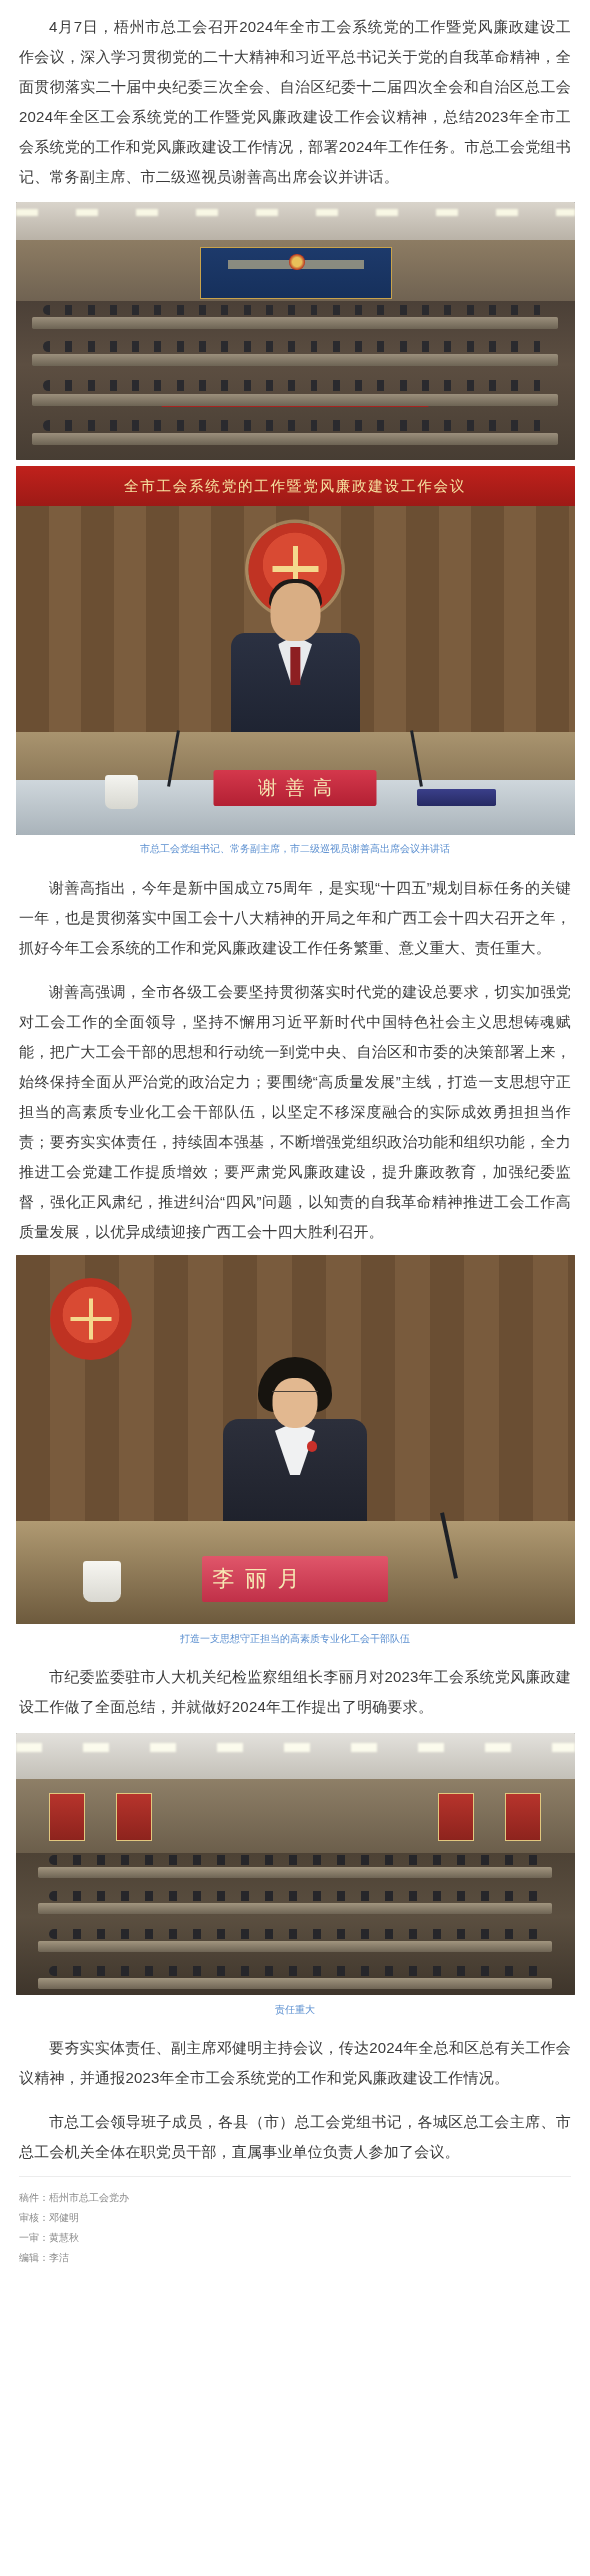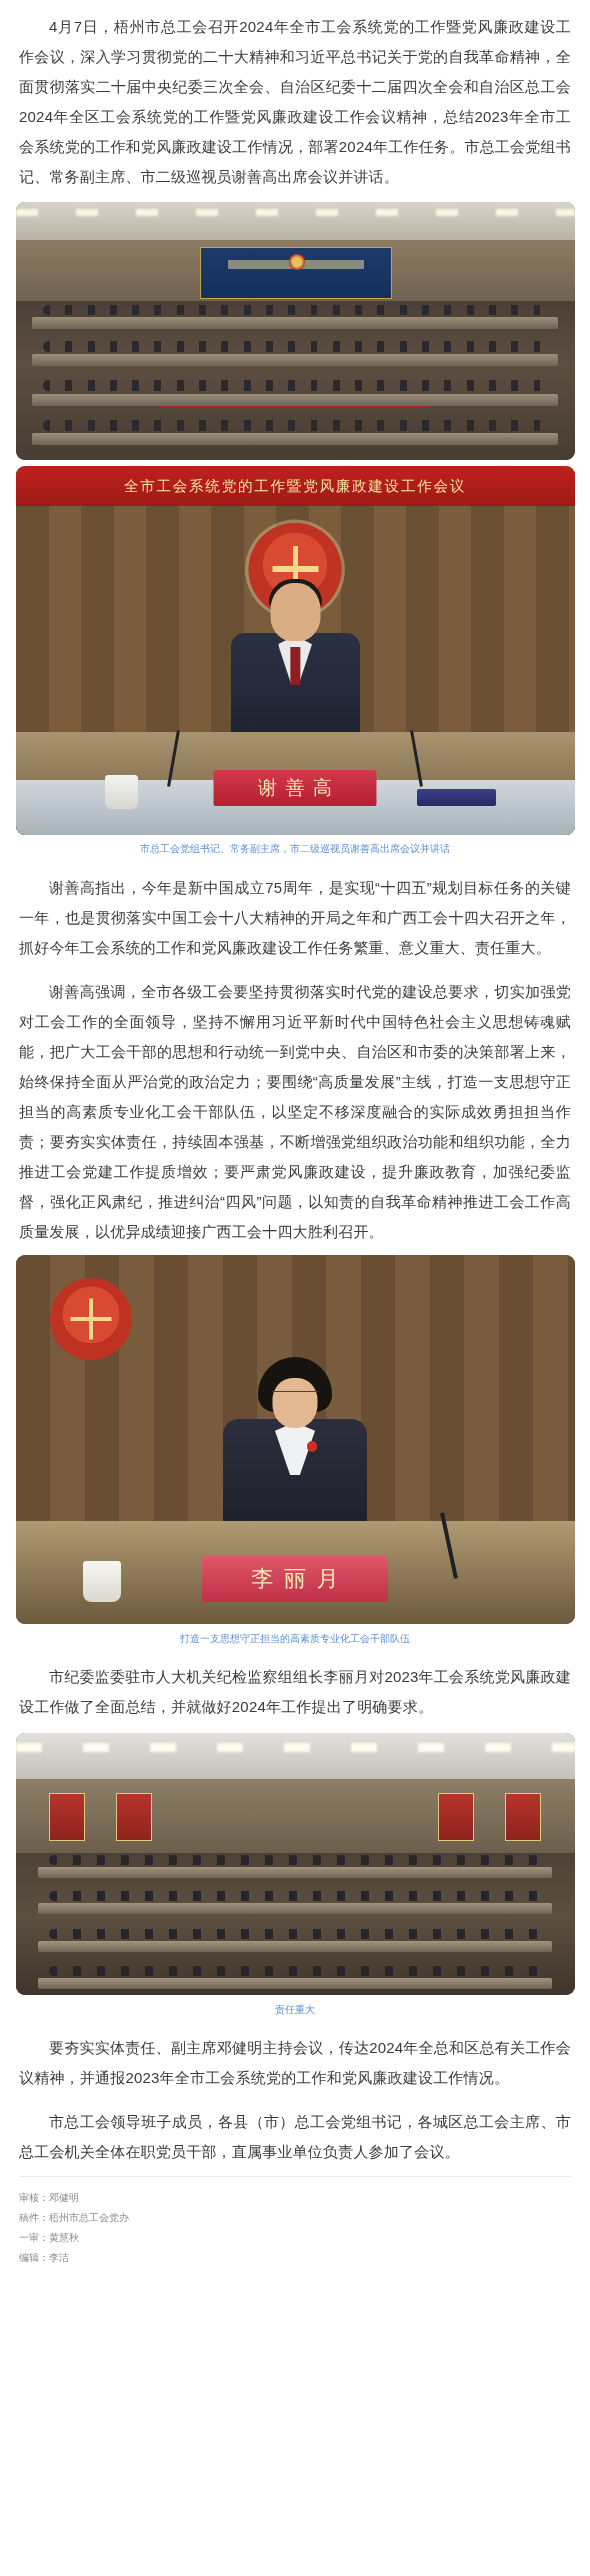--- a/index.html
+++ b/index.html
@@ -31,21 +31,21 @@
   .para.tight {
     padding-top: 8.6px;
     padding-bottom: 3.4px;
   }
   .figure {
     padding: 5.2px 15.5px 0 15.5px;
   }
   .photo {
     width: 100%;
     display: block;
-    border-radius: 9px;
+    border-radius: 1px;
     position: relative;
     overflow: hidden;
   }
   .caption {
     text-align: center;
     font-size: 10px;
     color: #5b8fd0;
     padding: 6.9px 0 3.4px 0;
     line-height: 1.6;
   }
@@ -266,21 +266,20 @@
   }
   .ph3 .nameplate {
     position: absolute; left: 50%; transform: translateX(-50%); bottom: 22.3px;
     width: 186px; height: 46px;
     background: linear-gradient(#e0566a, #c03048);
     border-radius: 2.6px;
     color: #f7e9b4;
     font-family: "Liberation Serif", serif;
     font-size: 22.3px;
     letter-spacing: 10.3px;
-    text-align: center;
     line-height: 46px;
     text-indent: 10.3px;
   }
   .ph3 .mic {
     position: absolute; right: 22%; bottom: 45px; width: 4.3px; height: 67px;
     background: #1d2026; transform: rotate(-12deg);
   }
   .ph3 .cup {
     position: absolute; left: 12%; bottom: 22.3px; width: 38px; height: 41px;
     background: linear-gradient(#f7f6f1, #d9d8d1);
@@ -436,20 +435,20 @@
     </div>
     <div class="caption">责任重大</div>
   </div>
 
   <p class="para">要夯实实体责任、副主席邓健明主持会议，传达2024年全总和区总有关工作会议精神，并通报2023年全市工会系统党的工作和党风廉政建设工作情况。</p>
   <p class="para tight">市总工会领导班子成员，各县（市）总工会党组书记，各城区总工会主席、市总工会机关全体在职党员干部，直属事业单位负责人参加了会议。</p>
 
   <div class="divider"></div>
 
   <div class="meta">
+    <div>稿件：梧州市总工会党办</div>
     <div>审核：邓健明</div>
-    <div>稿件：梧州市总工会党办</div>
     <div>一审：黄慧秋</div>
     <div>编辑：李洁</div>
   </div>
 
 </div>
 
 
 </body></html>

